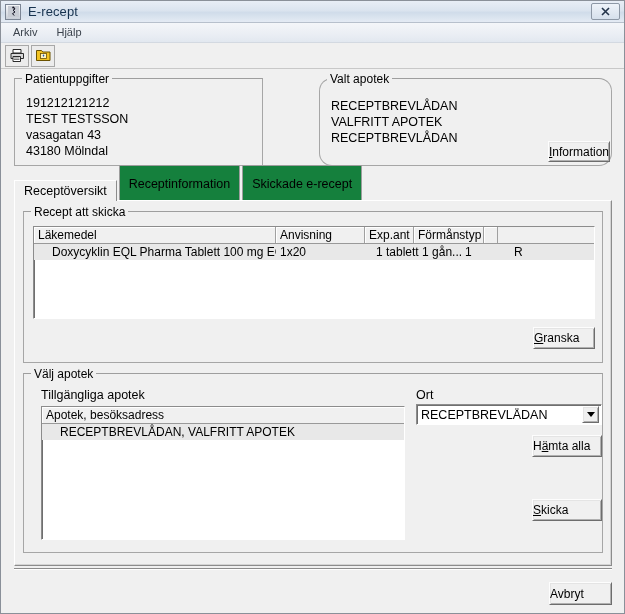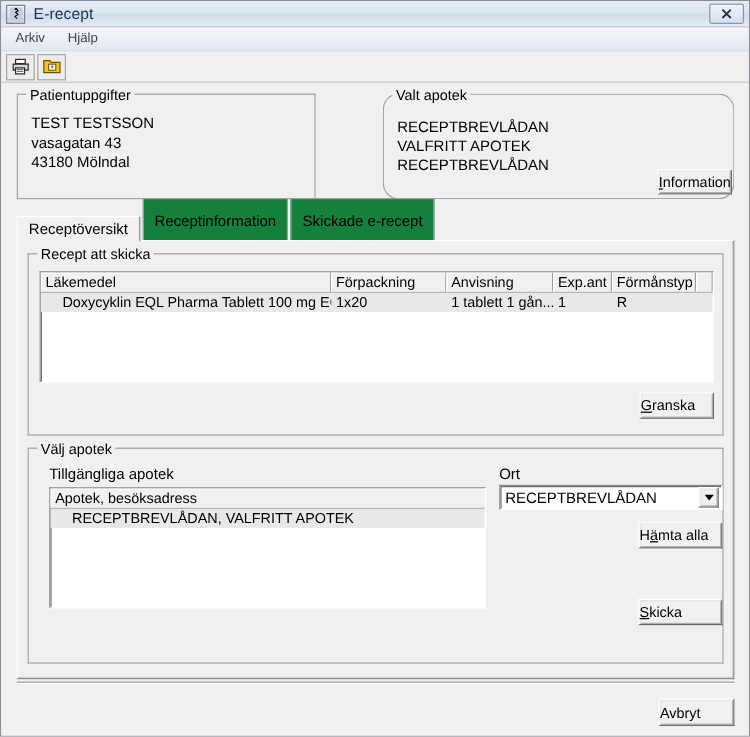--- a/index.html
+++ b/index.html
@@ -331,20 +331,21 @@
         </svg>
       </span>
     </div>
   </div>
 
   <div class="client">
 
     <div class="group" style="left:13px; top:8px; width:249px; height:88px;">
       <div class="legend">Patientuppgifter</div>
       <div style="position:absolute; left:11px; top:16px;">
+        <div class="ptext">191212121212</div>
         <div class="ptext">TEST TESTSSON</div>
         <div class="ptext">vasagatan 43</div>
         <div class="ptext">43180 Mölndal</div>
       </div>
     </div>
 
     <div class="group" style="left:318px; top:8px; width:293px; height:88px;border-radius:13px;">
       <div class="legend">Valt apotek</div>
       <div style="position:absolute; left:11px; top:19px;">
         <div class="ptext">RECEPTBREVLÅDAN</div>
@@ -369,21 +370,20 @@
     </div>
 
     <div class="tabpanel">
 
       <div class="group" style="left:8px; top:10px; width:580px; height:152px;">
         <div class="legend">Recept att skicka</div>
 
         <div class="grid" style="left:9px; top:14px; width:562px; height:93px;">
           <div class="grid-head">
             <div class="cell" style="width:242px;">Läkemedel</div>
-            <div class="cell" style="width:96px;">Förpackning</div>
             <div class="cell" style="width:89px;">Anvisning</div>
             <div class="cell" style="width:49px;">Exp.ant</div>
             <div class="cell" style="width:70px;">Förmånstyp</div>
             <div class="cell" style="width:14px;"></div>
           </div>
           <div class="grid-row">
             <div class="cell" style="width:242px; padding-left:18px;">Doxycyklin EQL Pharma Tablett 100 mg EQL ...</div>
             <div class="cell" style="width:96px;">1x20</div>
             <div class="cell" style="width:89px;">1 tablett 1 gån...</div>
             <div class="cell" style="width:49px;">1</div>
@@ -395,21 +395,21 @@
         <div class="btn" style="position:absolute; left:509px; top:115px; width:62px; height:22px;">
           <span><u>G</u><span>ranska</span></span>
         </div>
       </div>
 
       <div class="group" style="left:8px; top:172px; width:580px; height:180px;">
         <div class="legend">Välj apotek</div>
 
         <div class="lbl" style="left:17px; top:14px;">Tillgängliga apotek</div>
 
-        <div class="grid" style="left:17px; top:32px; width:364px; height:101px;">
+        <div class="grid" style="left:17px; top:32px; width:364px; height:134px;">
           <div class="grid-head">
             <div class="cell" style="width:100%; border-right:none;">Apotek, besöksadress</div>
           </div>
           <div class="grid-row">
             <div class="cell" style="width:100%; padding-left:18px;">RECEPTBREVLÅDAN, VALFRITT APOTEK</div>
           </div>
         </div>
 
         <div class="lbl" style="left:392px; top:14px;">Ort</div>
 

